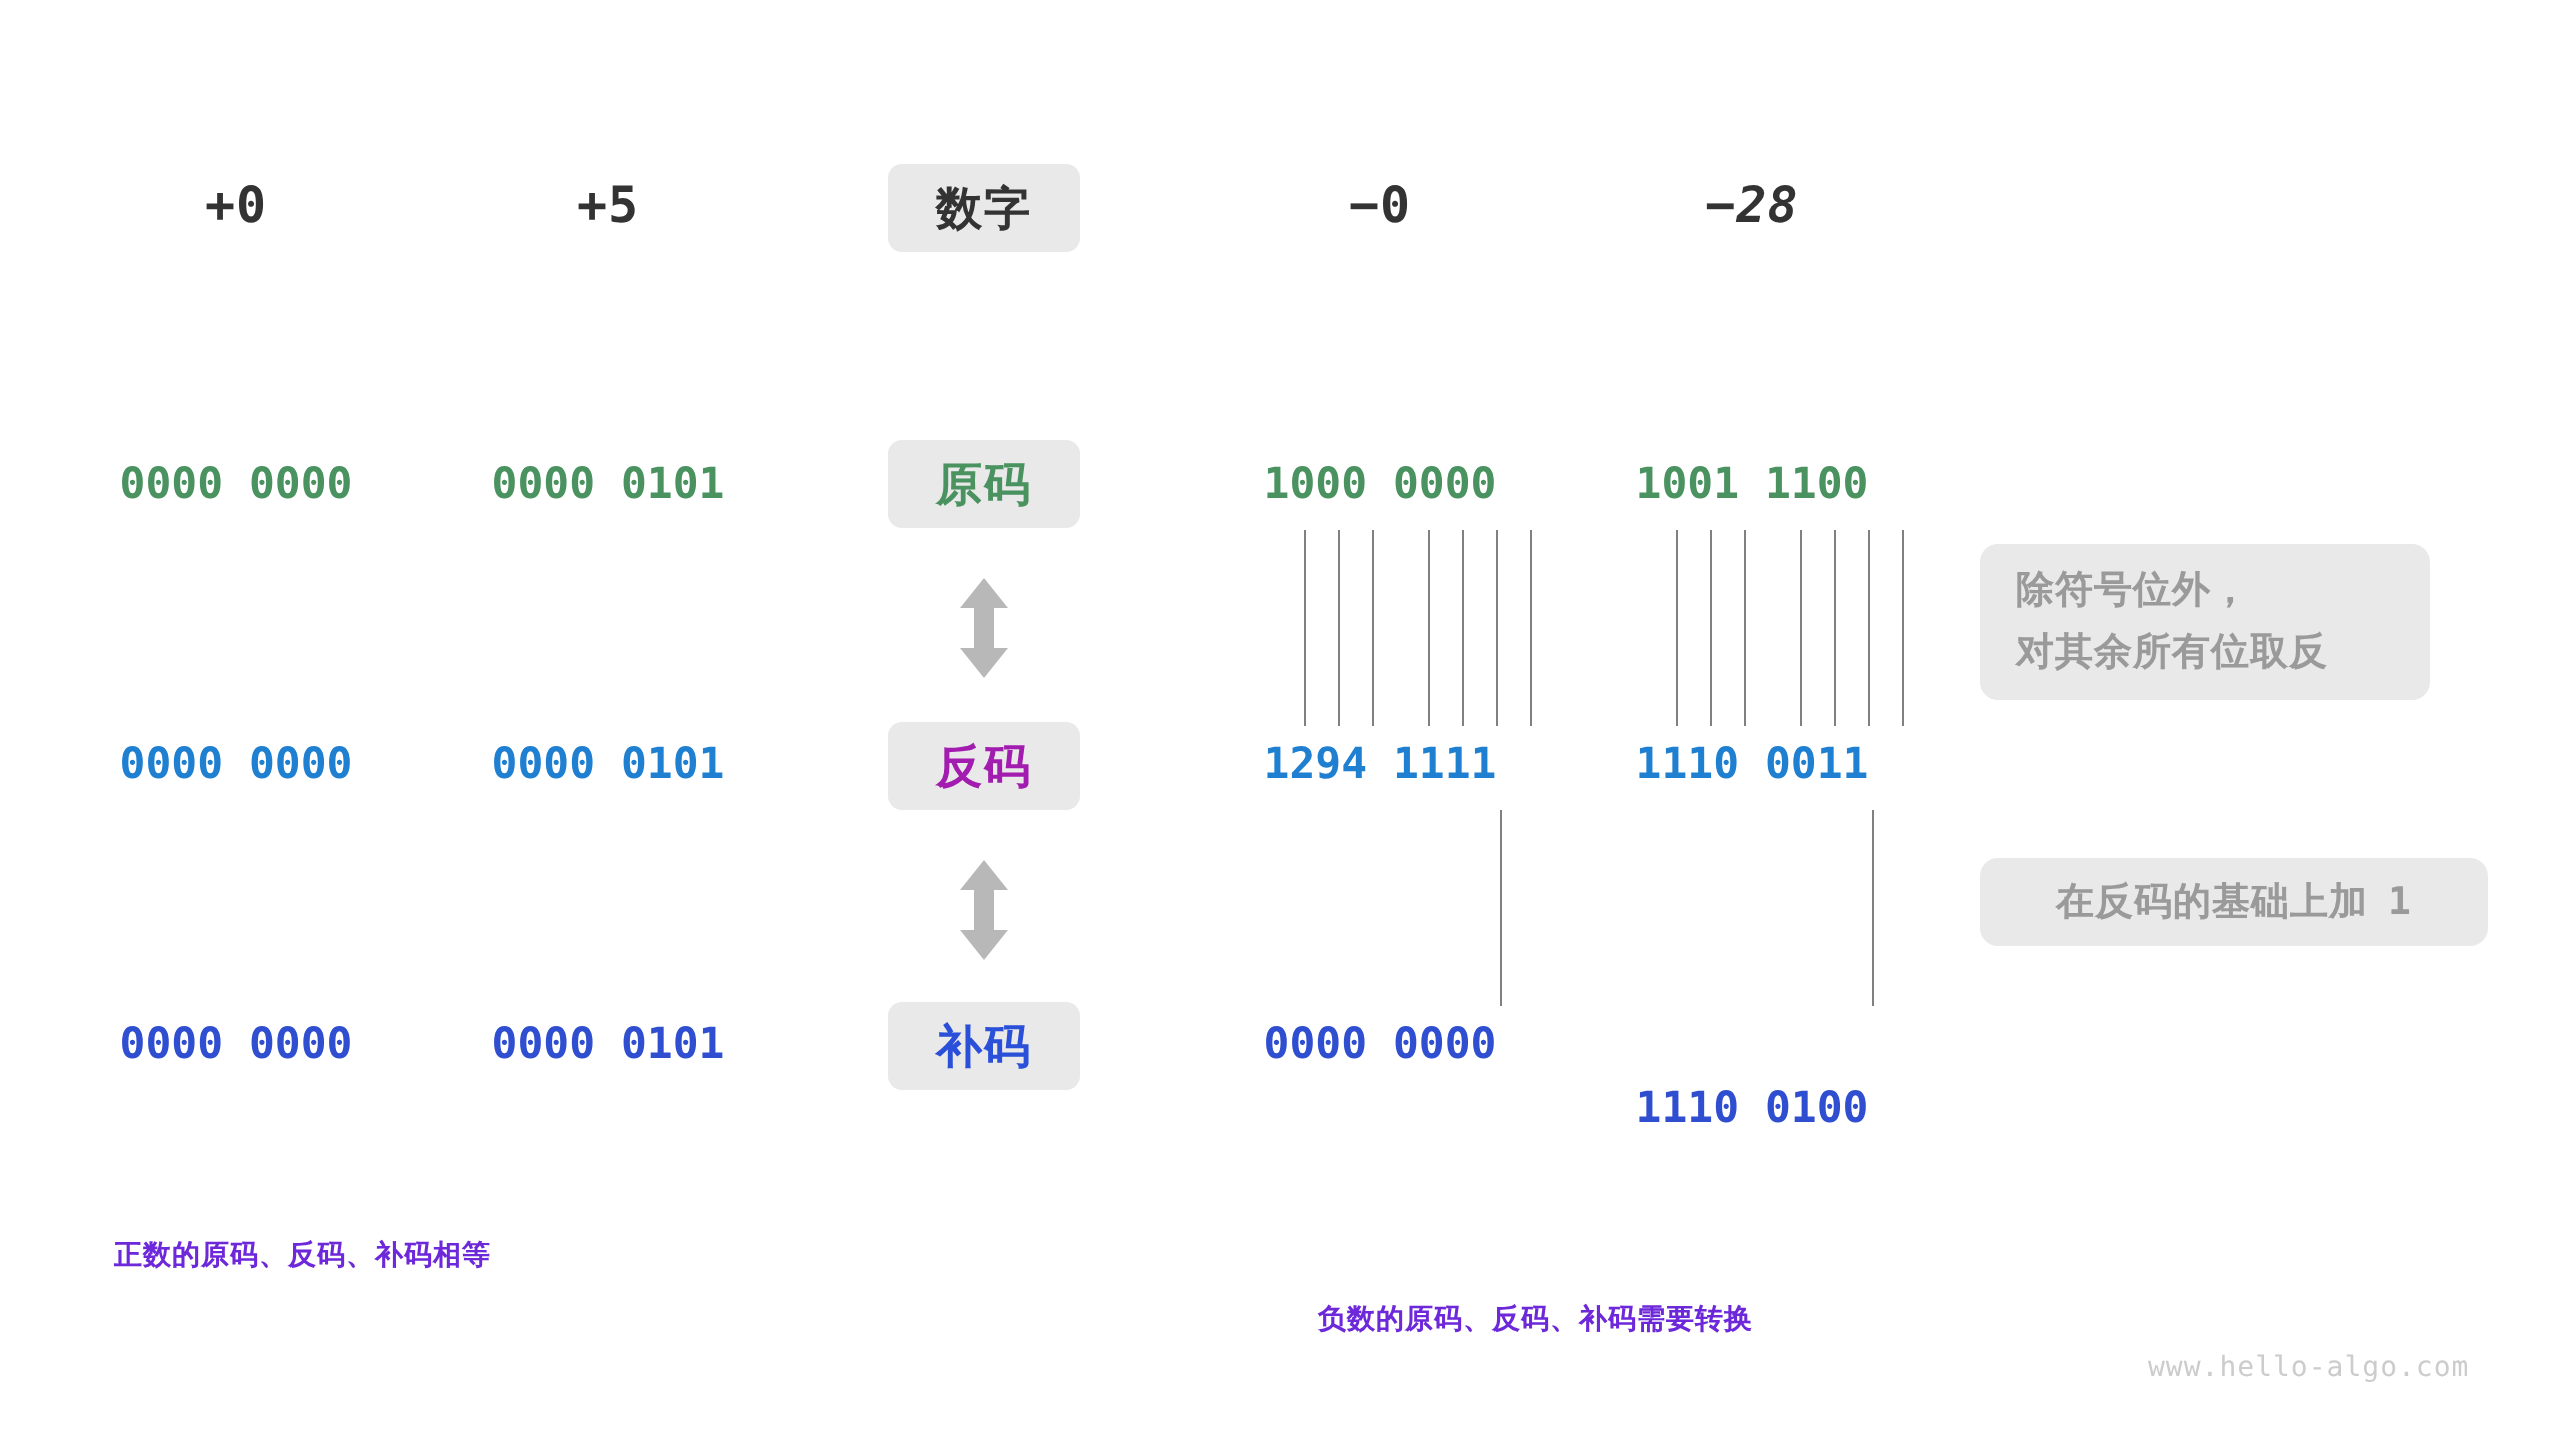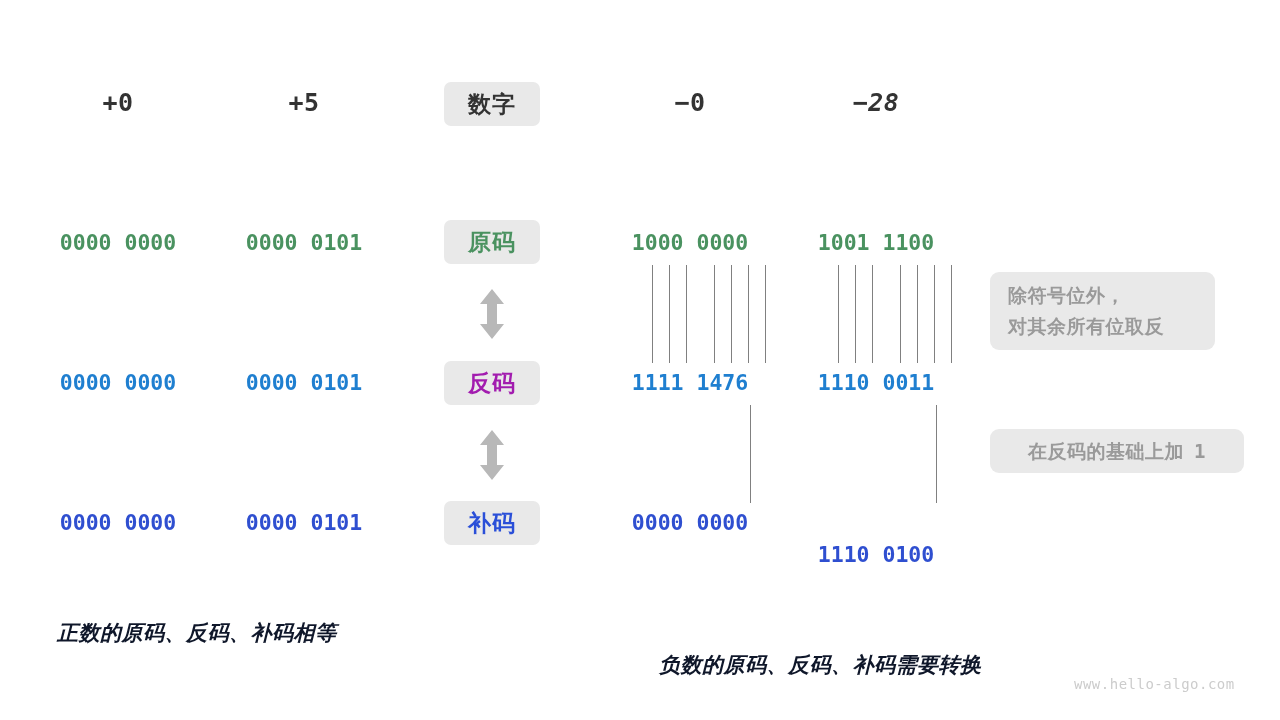--- a/index.html
+++ b/index.html
@@ -91,26 +91,25 @@
     padding: 0 18px;
     box-sizing: border-box;
     letter-spacing: 0.5px;
   }
   .note .mono-one {
     font-family: "DejaVu Sans Mono", "Liberation Mono", monospace;
   }
 
   
   .caption {
-    color: #0f172a;
-    font-size: 21px;
+    color: #6d28d9;
+    font-size: 14px;
     font-weight: bold;
     letter-spacing: 0.5px;
     white-space: pre;
-    font-style: italic;
   }
 
   
   .watermark {
     font-family: "DejaVu Sans Mono", "Liberation Mono", monospace;
     font-size: 14px;
     color: #cccccc;
     letter-spacing: 0.5px;
   }
 </style>
@@ -165,21 +164,21 @@
     <span>除符号位外，</span>
     <span>对其余所有位取反</span>
   </div>
 
   <div class="abs bits blue" style="left:52px; top:370px; width:132px;">0000 0000</div>
 
   <div class="abs bits blue" style="left:238px; top:370px; width:132px;">0000 0101</div>
 
   <div class="abs pill blue" style="left:444px; top:361px; width:96px; height:44px;">反码</div>
 
-  <div class="abs bits blue" style="left:624px; top:370px; width:132px;">1111 1476</div>
+  <div class="abs bits blue" style="left:624px; top:370px; width:132px;">1294 1111</div>
 
   <div class="abs bits blue" style="left:810px; top:370px; width:132px;">1110 0011</div>
 
   <div class="abs" style="left:475px; top:429px;">
     <svg class="dbl-arrow" viewBox="0 0 34 52" xmlns="http://www.w3.org/2000/svg">
       <path d="M17 1 L29 16 L22 16 L22 36 L29 36 L17 51 L5 36 L12 36 L12 16 L5 16 Z" fill="#b8b8b8"></path>
     </svg>
   </div>
 
   <div class="conn" style="left:750px; top:405px; height:98px;"></div>

